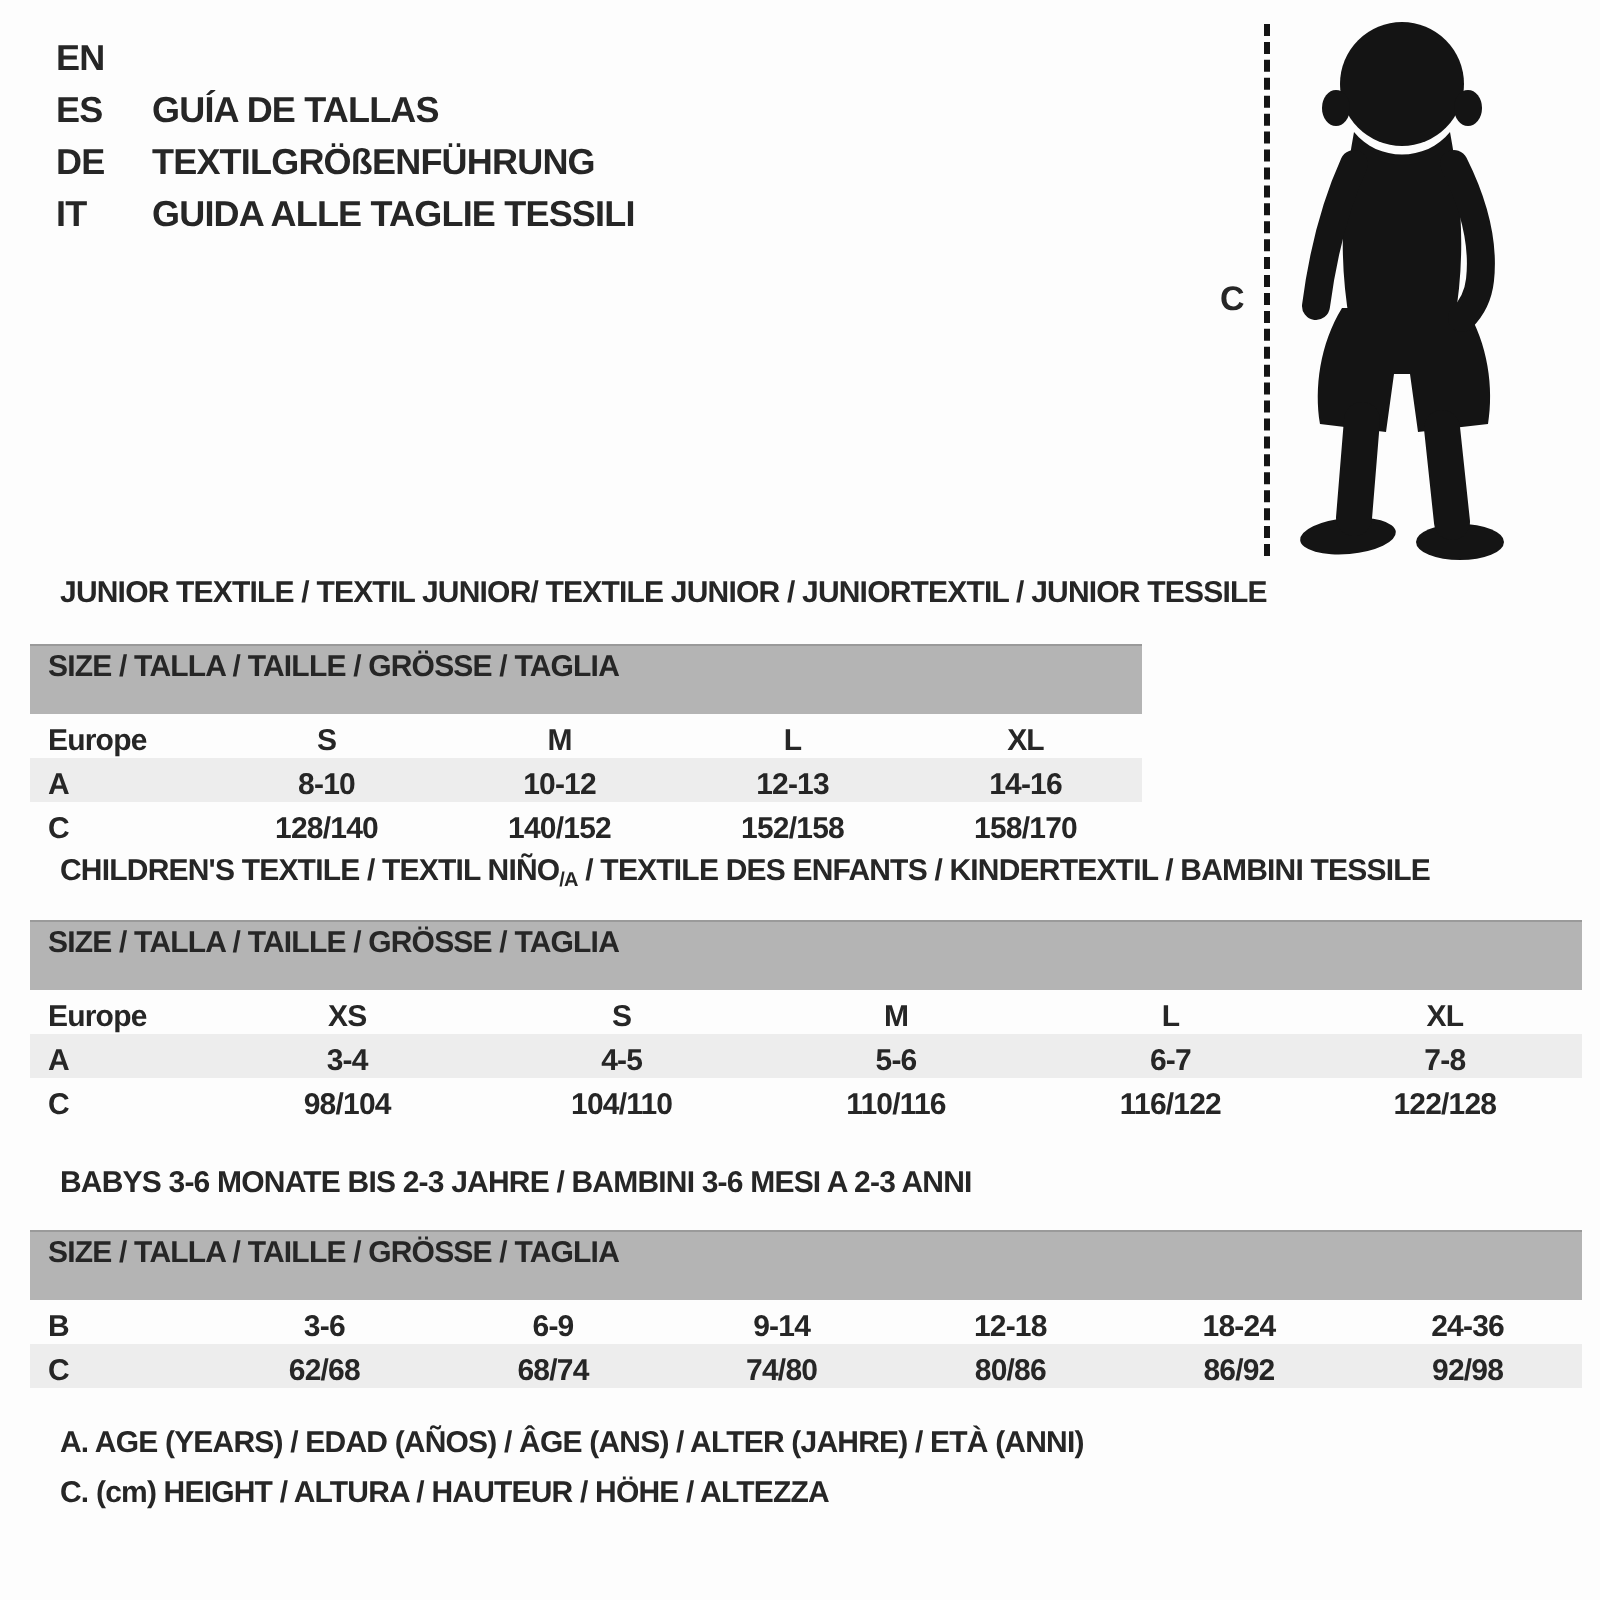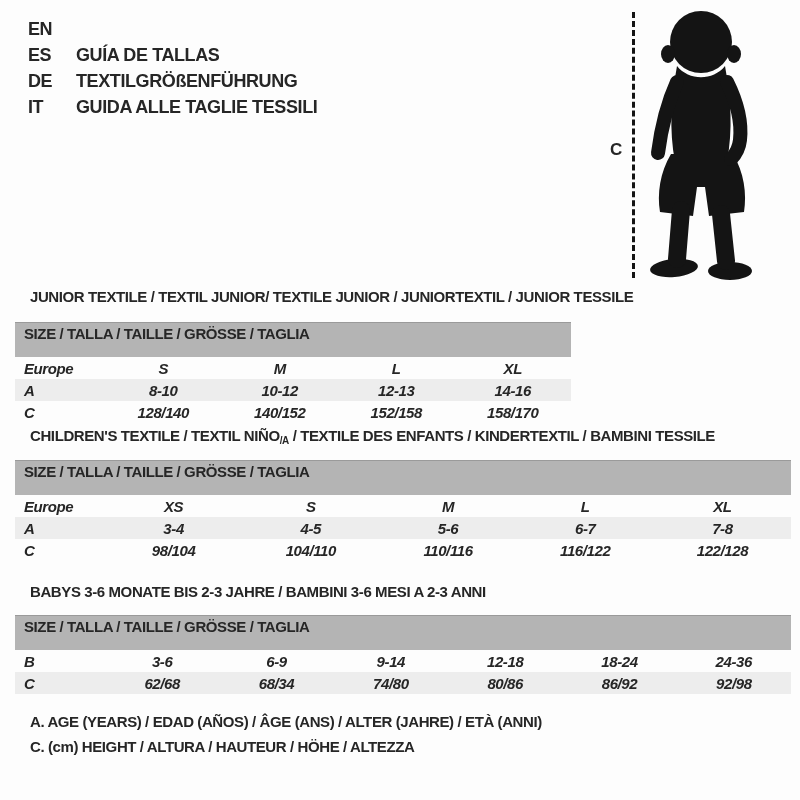--- a/index.html
+++ b/index.html
@@ -28,21 +28,21 @@
   .dash-line{position:absolute;left:32px;top:10px;height:266px;width:0;
     border-left:3px dashed var(--silhouette);}
   .figure svg{position:absolute;left:47px;top:2px;color:var(--silhouette);}
   
   .sec-heading{position:absolute;left:30px;font-size:15px;white-space:nowrap;}
   .sub{font-size:10px;vertical-align:-3px;}
   
   .table{position:absolute;left:15px;font-size:15px;}
   .t-bar{background:var(--header-bar);height:35px;line-height:21px;
     padding-left:9px;border-top:1px solid #9a9a9a;}
-  .t-row{display:flex;height:22px;align-items:center;font-style:italic;}
+  .t-row{display:flex;height:22px;align-items:flex-end;}
   .t-row .lbl{width:90px;padding-left:9px;}
   .t-row .cell{flex:1;text-align:center;}
   .shaded{background:var(--row-shade);}
   
   .footnotes{position:absolute;left:30px;top:709px;font-size:15px;}
   .footnotes .note{height:25px;line-height:25px;white-space:nowrap;}
 </style>
 </head>
 <body>
 
@@ -153,21 +153,21 @@
       <span class="cell">3-6</span>
       <span class="cell">6-9</span>
       <span class="cell">9-14</span>
       <span class="cell">12-18</span>
       <span class="cell">18-24</span>
       <span class="cell">24-36</span>
     </div>
     <div class="t-row shaded">
       <span class="lbl">C</span>
       <span class="cell">62/68</span>
-      <span class="cell">68/34</span>
+      <span class="cell">68/74</span>
       <span class="cell">74/80</span>
       <span class="cell">80/86</span>
       <span class="cell">86/92</span>
       <span class="cell">92/98</span>
     </div>
   </div>
 
   <div class="footnotes">
     <div class="note">A. AGE (YEARS) / EDAD (AÑOS) / ÂGE (ANS) / ALTER (JAHRE) / ETÀ (ANNI)</div>
     <div class="note">C. (cm) HEIGHT / ALTURA / HAUTEUR / HÖHE / ALTEZZA</div>

